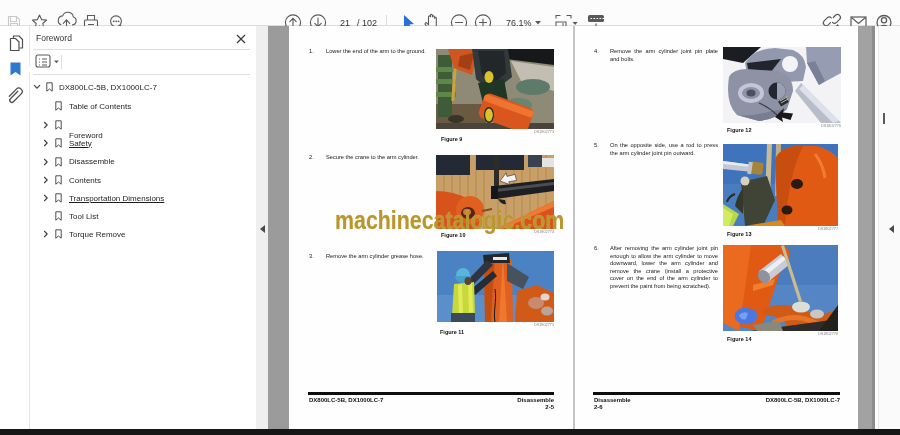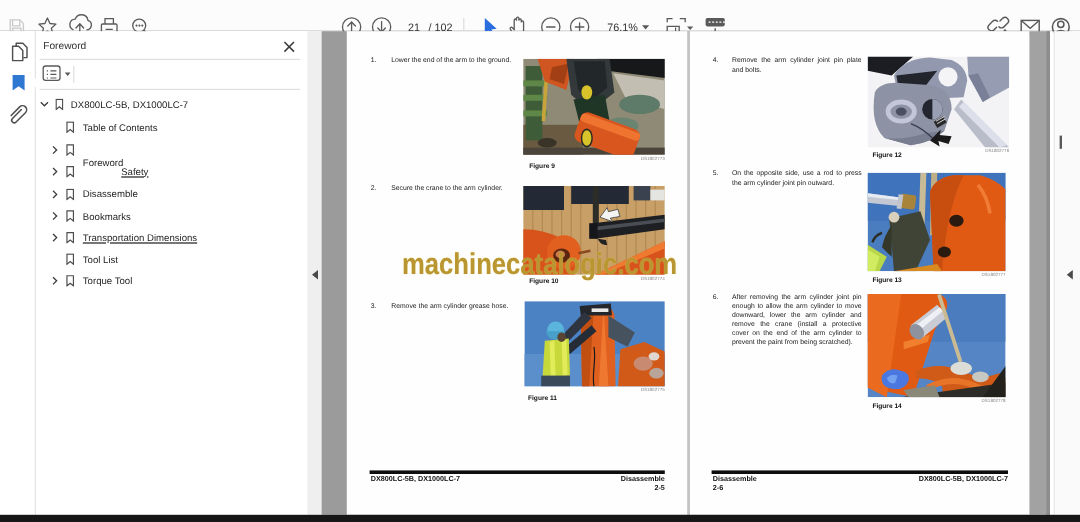--- a/index.html
+++ b/index.html
@@ -151,39 +151,39 @@
           </svg>
         <span style="position:absolute;left:39px;top:14px;">Foreword</span>
       </div>
       <div class="row" style="left:0;top:109px;">
         <svg class="chev" style="left:13px;top:4px;position:absolute" width="6" height="8" viewBox="0 0 6 8">
             <path d="M1.2,1 l3,3 -3,3" fill="none" stroke="#3c3c3c" stroke-width="1.1"></path>
           </svg>
         <svg class="bmk" style="left:24.5px;position:absolute" width="7" height="10" viewBox="0 0 7 10">
             <path d="M0.8,0.8 h5.4 v8.4 l-2.7,-2.2 -2.7,2.2 z" fill="none" stroke="#4f4f4f" stroke-width="1"></path>
           </svg>
-        <span style="position:absolute;left:39px;top:3.5px;text-decoration:underline;margin-left:32px;">Safety</span>
+        <span style="position:absolute;left:39px;top:3.5px;text-decoration:underline;">Safety</span>
       </div>
       <div class="row" style="left:0;top:127.5px;">
         <svg class="chev" style="left:13px;top:4px;position:absolute" width="6" height="8" viewBox="0 0 6 8">
             <path d="M1.2,1 l3,3 -3,3" fill="none" stroke="#3c3c3c" stroke-width="1.1"></path>
           </svg>
         <svg class="bmk" style="left:24.5px;position:absolute" width="7" height="10" viewBox="0 0 7 10">
             <path d="M0.8,0.8 h5.4 v8.4 l-2.7,-2.2 -2.7,2.2 z" fill="none" stroke="#4f4f4f" stroke-width="1"></path>
           </svg>
         <span style="position:absolute;left:39px;top:3.5px;">Disassemble</span>
       </div>
       <div class="row" style="left:0;top:146px;">
         <svg class="chev" style="left:13px;top:4px;position:absolute" width="6" height="8" viewBox="0 0 6 8">
             <path d="M1.2,1 l3,3 -3,3" fill="none" stroke="#3c3c3c" stroke-width="1.1"></path>
           </svg>
         <svg class="bmk" style="left:24.5px;position:absolute" width="7" height="10" viewBox="0 0 7 10">
             <path d="M0.8,0.8 h5.4 v8.4 l-2.7,-2.2 -2.7,2.2 z" fill="none" stroke="#4f4f4f" stroke-width="1"></path>
           </svg>
-        <span style="position:absolute;left:39px;top:3.5px;">Bookmarks</span>
+        <span style="position:absolute;left:39px;top:3.5px;">Contents</span>
       </div>
       <div class="row" style="left:0;top:164px;">
         <svg class="chev" style="left:13px;top:4px;position:absolute" width="6" height="8" viewBox="0 0 6 8">
             <path d="M1.2,1 l3,3 -3,3" fill="none" stroke="#3c3c3c" stroke-width="1.1"></path>
           </svg>
         <svg class="bmk" style="left:24.5px;position:absolute" width="7" height="10" viewBox="0 0 7 10">
             <path d="M0.8,0.8 h5.4 v8.4 l-2.7,-2.2 -2.7,2.2 z" fill="none" stroke="#4f4f4f" stroke-width="1"></path>
           </svg>
         <span style="position:absolute;left:39px;top:3.5px;text-decoration:underline;">Transportation Dimensions</span>
       </div>
@@ -193,21 +193,21 @@
           </svg>
         <span style="position:absolute;left:39px;top:3.5px;">Tool List</span>
       </div>
       <div class="row" style="left:0;top:200px;">
         <svg class="chev" style="left:13px;top:4px;position:absolute" width="6" height="8" viewBox="0 0 6 8">
             <path d="M1.2,1 l3,3 -3,3" fill="none" stroke="#3c3c3c" stroke-width="1.1"></path>
           </svg>
         <svg class="bmk" style="left:24.5px;position:absolute" width="7" height="10" viewBox="0 0 7 10">
             <path d="M0.8,0.8 h5.4 v8.4 l-2.7,-2.2 -2.7,2.2 z" fill="none" stroke="#4f4f4f" stroke-width="1"></path>
           </svg>
-        <span style="position:absolute;left:39px;top:3.5px;">Torque Tool</span>
+        <span style="position:absolute;left:39px;top:3.5px;">Torque Remove</span>
       </div>
     </div>
   </div>
 
   <div class="abs" style="left:256px;top:26px;width:12px;height:403px;background:#efefef;"></div>
   <div class="abs" style="left:260px;top:225px;width:0;height:0;border-top:4px solid transparent;border-bottom:4px solid transparent;border-right:5px solid #4a4a4a;"></div>
 
   <div class="abs" style="left:268px;top:26px;width:590px;height:403px;background:#9b9b9b;"></div>
 
   <div id="pageL" class="abs" style="left:289px;top:26px;width:284px;height:403px;background:#fefefe;">

